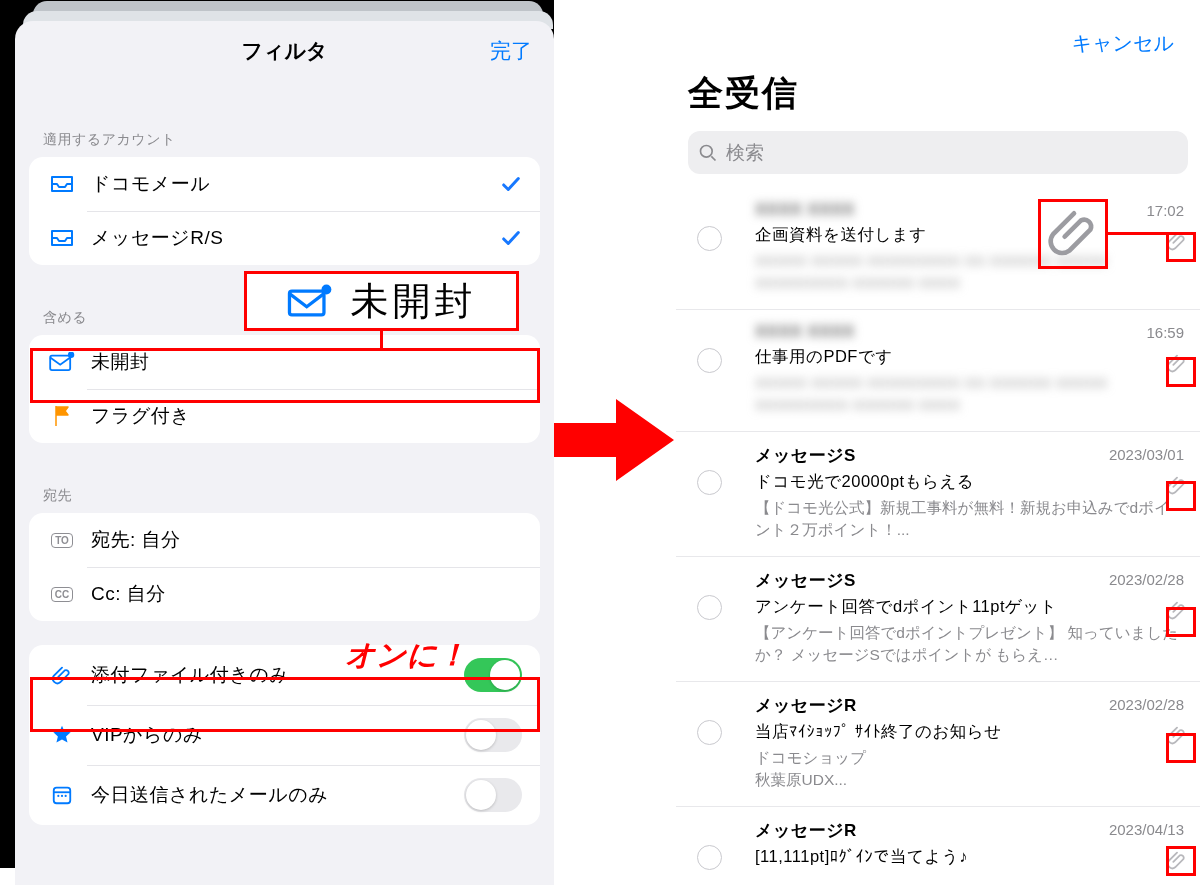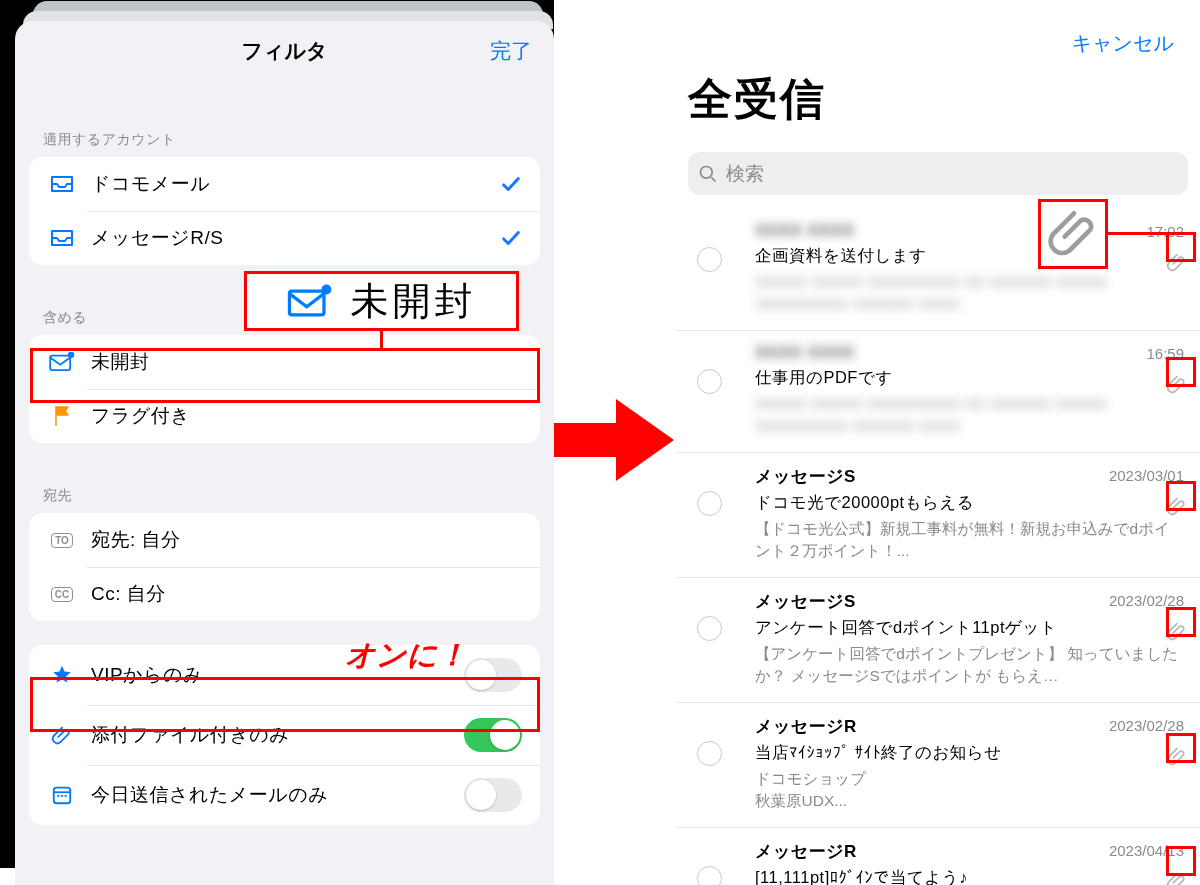--- a/index.html
+++ b/index.html
@@ -174,28 +174,28 @@
     width:524px; height:885px;
     background:#fff;
   }
   .right-cancel {
     position:absolute;
     right:26px; top:30px;
     font-size:20px;
     color:#007aff;
   }
   .right-title {
-    font-size:44px;
+    font-size:35px;
     font-weight:700;
     color:#000;
     padding: 70px 4px 14px 12px;
     letter-spacing:2px;
   }
   .searchbar {
-    margin:9px 12px 10px;
+    margin:0 12px 10px;
     background:#eeeef0;
     border-radius:12px;
     height:43px;
     display:flex; align-items:center;
     padding:0 10px;
     color:#8a8a8e;
   }
   .searchbar svg { width:20px; height:20px; margin-right:8px; stroke:#8a8a8e; fill:none; stroke-width:2;}
   .search-text { font-size:19px; }
 
@@ -309,38 +309,38 @@
         <div class="icon-slot" style="color:#8e8e93;">
           <span style="font-size:10px; border:1.3px solid #8e8e93; border-radius:4px; padding:1px 3px; font-weight:600;">CC</span>
         </div>
         <div class="row-label">Cc: 自分</div>
       </div>
     </div>
 
     <div style="height:24px"></div>
     <div class="group">
       <div class="row">
+        <div class="icon-slot">
+          <svg viewBox="0 0 24 24" width="22" height="22">
+              <path d="M8 14l7-7a3 3 0 014 4l-9 9a5 5 0 01-7-7l9-9" stroke="#007aff" fill="none" stroke-width="2" stroke-linecap="round"></path>
+            </svg>
+        </div>
+        <div class="row-label">添付ファイル付きのみ</div>
+        <div class="toggle on">
+            <div class="knob"></div>
+          </div>
+      </div>
+      <div class="row">
         <div class="icon-slot blue-star">
           <svg viewBox="0 0 24 24" width="22" height="22">
               <path d="M12 2l2.7 6.3 6.8.6-5.1 4.6 1.6 6.7L12 16.8 5.9 20.2l1.6-6.7L2.5 8.9l6.8-.6z" fill="#007aff"></path>
             </svg>
         </div>
         <div class="row-label">VIPからのみ</div>
         <div class="toggle">
-            <div class="knob"></div>
-          </div>
-      </div>
-      <div class="row">
-        <div class="icon-slot">
-          <svg viewBox="0 0 24 24" width="22" height="22">
-              <path d="M8 14l7-7a3 3 0 014 4l-9 9a5 5 0 01-7-7l9-9" stroke="#007aff" fill="none" stroke-width="2" stroke-linecap="round"></path>
-            </svg>
-        </div>
-        <div class="row-label">添付ファイル付きのみ</div>
-        <div class="toggle on">
             <div class="knob"></div>
           </div>
       </div>
       <div class="row">
         <div class="icon-slot">
           <svg viewBox="0 0 24 24" width="22" height="22">
               <rect x="3" y="4" width="18" height="17" rx="3" stroke="#007aff" fill="none" stroke-width="2"></rect>
               <line x1="3" y1="9" x2="21" y2="9" stroke="#007aff" stroke-width="2"></line>
               <circle cx="8" cy="13" r="1.2" fill="#007aff"></circle>
               <circle cx="12" cy="13" r="1.2" fill="#007aff"></circle>

